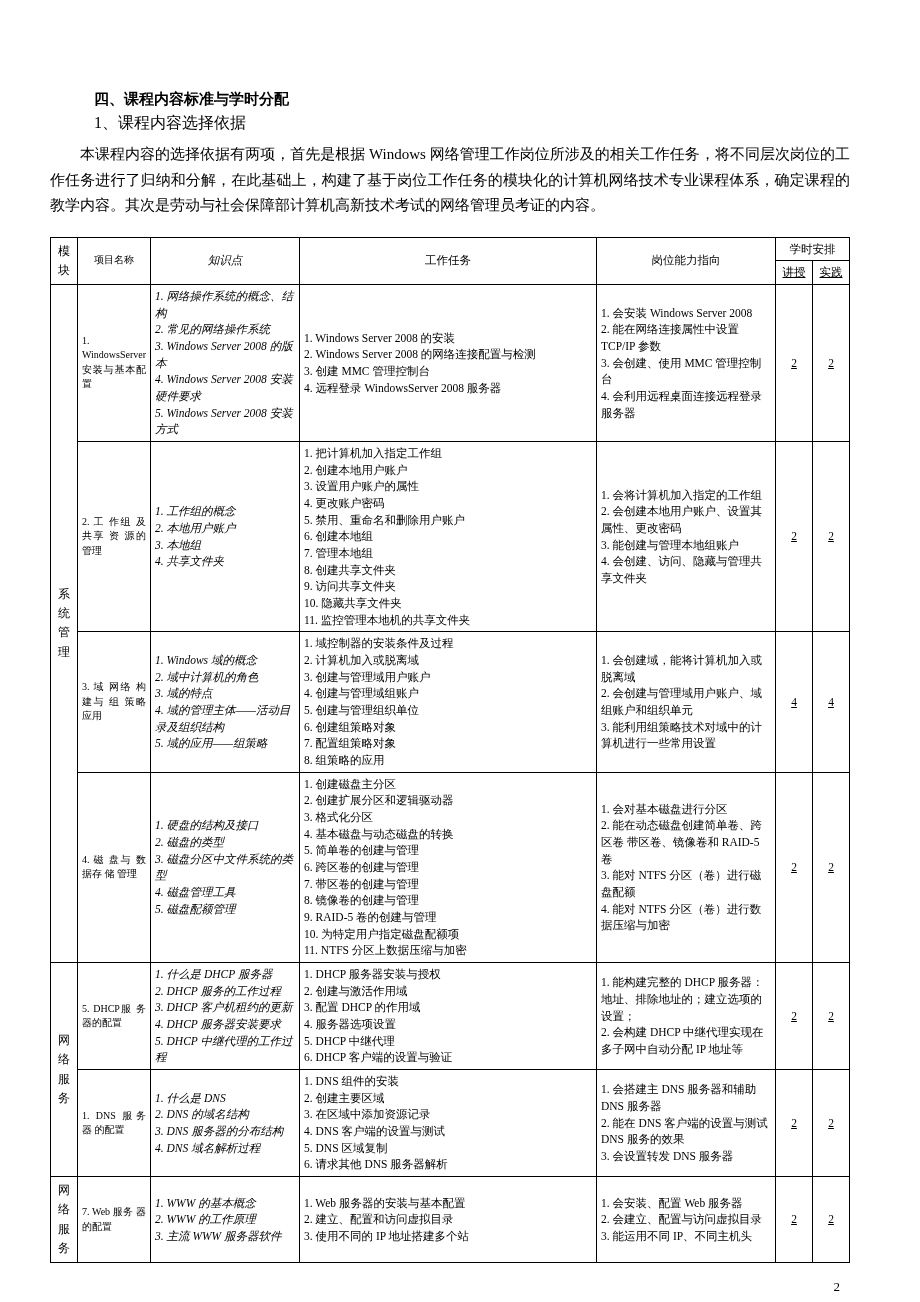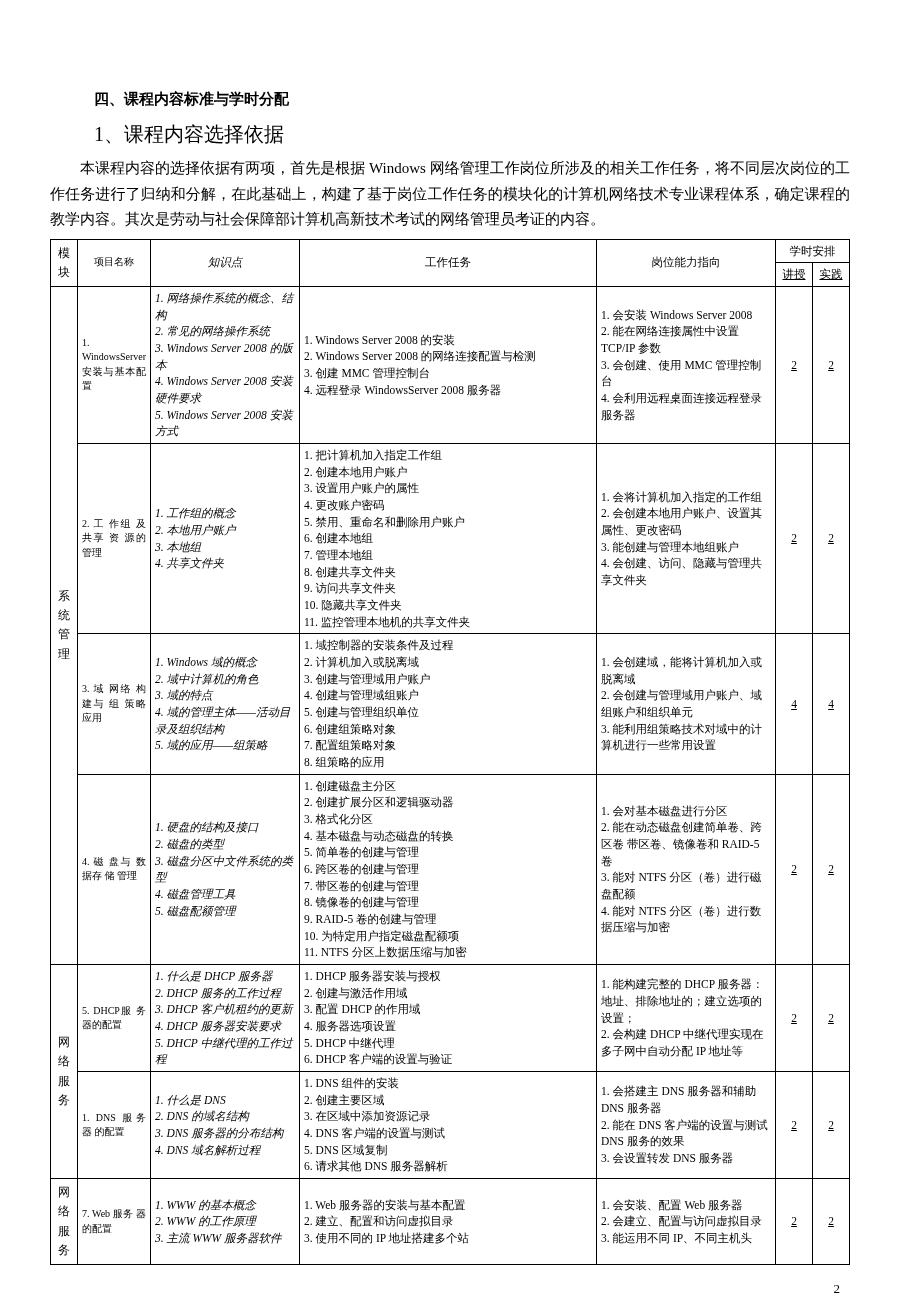--- a/index.html
+++ b/index.html
@@ -12,37 +12,37 @@
   }
   .page {
     width: 800px;
     margin: 0 auto;
     padding: 90px 50px 20px 30px;
   }
   .heading {
     font-family: "SimHei", "黑体", sans-serif;
     font-weight: bold;
     font-size: 15px;
-    margin: 0 0 12px 44px;
+    margin: 0 0 4px 44px;
   }
   .subheading {
-    font-size: 20px;
+    font-size: 16px;
     margin: 0 0 8px 44px;
   }
   .para {
     font-size: 15px;
     line-height: 1.7;
     margin: 6px 0 4px 0;
     text-align: justify;
     text-indent: 2em;
   }
   table.curr {
     width: 100%;
     border-collapse: collapse;
-    margin-top: 6px;
+    margin-top: 18px;
     font-size: 11.5px;
     line-height: 1.45;
     padding-left: 16px;
   }
   table.curr td, table.curr th {
     border: 1px solid #000;
     padding: 3px 4px;
     vertical-align: middle;
   }
   table.curr th {

